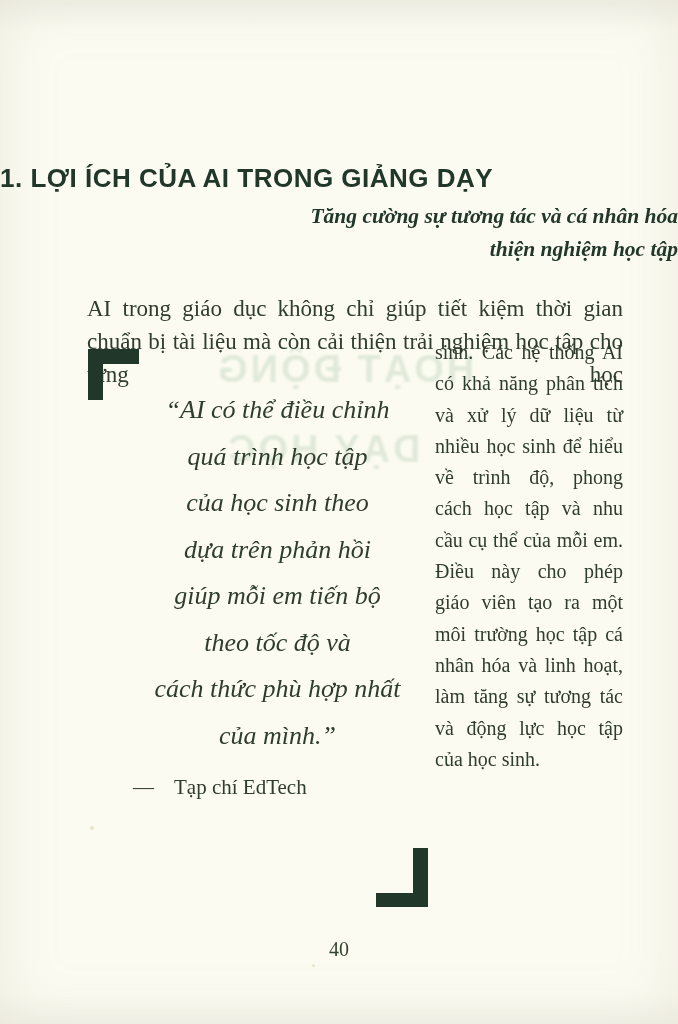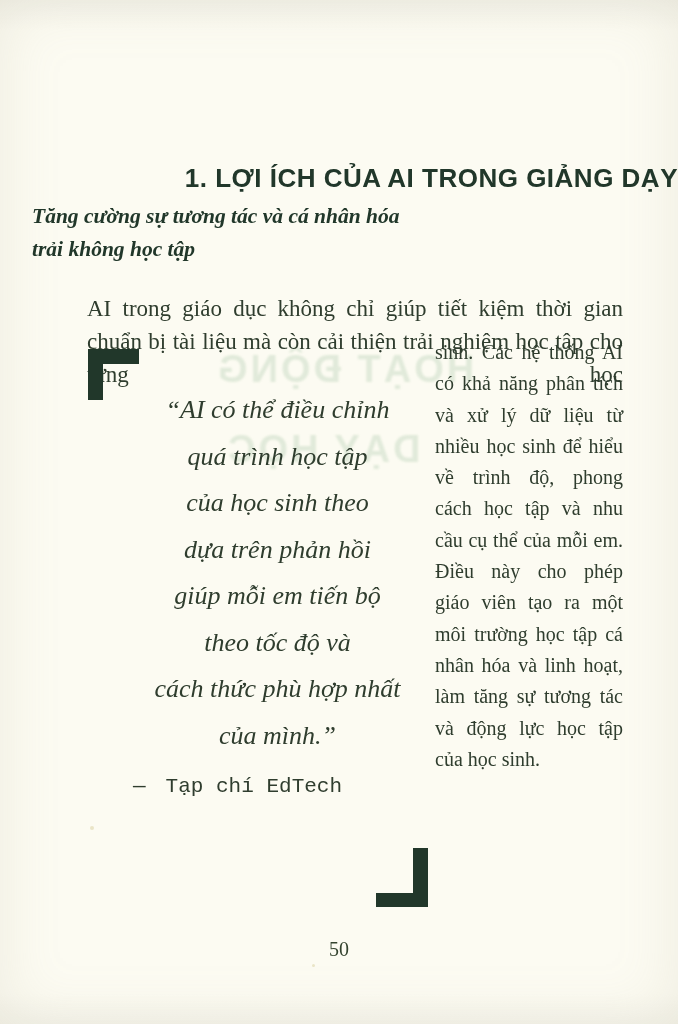--- a/index.html
+++ b/index.html
@@ -34,31 +34,31 @@
     white-space:nowrap;
     user-select:none;
     pointer-events:none;
   }
   .ghost.g1{top:348px;left:215px;}
   .ghost.g2{top:428px;left:225px;}
 
   .heading{
     position:absolute;
     top:146px;left:0;right:0;
-    text-align:right;
+    text-align:left;
     font-family:"Liberation Sans", sans-serif;
     font-weight:700;
     font-size:26px;
     letter-spacing:0.5px;
     color:var(--heading-ink);
   }
   .subheading{
     position:absolute;
     top:200px;left:0;right:0;
-    text-align:left;
+    text-align:right;
     font-family:"Liberation Serif", serif;
     font-style:italic;
     font-weight:700;
     font-size:21.5px;
     line-height:33px;
     color:var(--heading-ink);
     padding-left:32px;
   }
   .intro{
     position:absolute;
@@ -87,21 +87,20 @@
     font-style:italic;
     font-size:26px;
     line-height:46.5px;
     color:var(--ink);
   }
   .quote-line{white-space:nowrap;text-align:center;}
   .attribution{
     margin:16px 0 0 46px;
     font-size:21px;
     color:var(--ink);
-    font-family:Liberation Mono, monospace;
   }
   .attribution .dash{margin-right:20px;}
   .bracket-close{
     position:absolute;
     top:848px;left:376px;
     width:37px;height:45px;
     border-right:15px solid var(--heading-ink);
     border-bottom:14px solid var(--heading-ink);
   }
   .right-col{
@@ -135,21 +134,21 @@
 
 <div class="page">
 
   <div class="ghost g1">HOẠT ĐỘNG</div>
   <div class="ghost g2">DẠY HỌC</div>
 
   <h1 class="heading">1. LỢI ÍCH CỦA AI TRONG GIẢNG DẠY</h1>
 
   <div class="subheading">
     <div>Tăng cường sự tương tác và cá nhân hóa</div>
-    <div>trải không học tập</div>
+    <div>thiện nghiệm học tập</div>
   </div>
 
   <p class="intro">AI trong giáo dục không chỉ giúp tiết kiệm thời gian chuẩn bị tài liệu mà còn cải thiện trải nghiệm học tập cho từng học</p>
 
   <div class="quote-block">
     <div class="bracket-open"></div>
     <div class="quote-text">
       <div class="quote-line">“AI có thể điều chỉnh</div>
       <div class="quote-line">quá trình học tập</div>
       <div class="quote-line">của học sinh theo</div>
@@ -163,17 +162,17 @@
       <span class="dash">—</span><span>Tạp chí EdTech</span>
     </div>
   </div>
 
   <div class="bracket-close"></div>
 
   <div class="right-col">
     <p>sinh. Các hệ thống AI có khả năng phân tích và xử lý dữ liệu từ nhiều học sinh để hiểu về trình độ, phong cách học tập và nhu cầu cụ thể của mỗi em. Điều này cho phép giáo viên tạo ra một môi trường học tập cá nhân hóa và linh hoạt, làm tăng sự tương tác và động lực học tập của học sinh.</p>
   </div>
 
-  <div class="page-number">50</div>
+  <div class="page-number">40</div>
 
   <div class="speck s1"></div>
   <div class="speck s2"></div>
 </div>
 
 </body></html>

